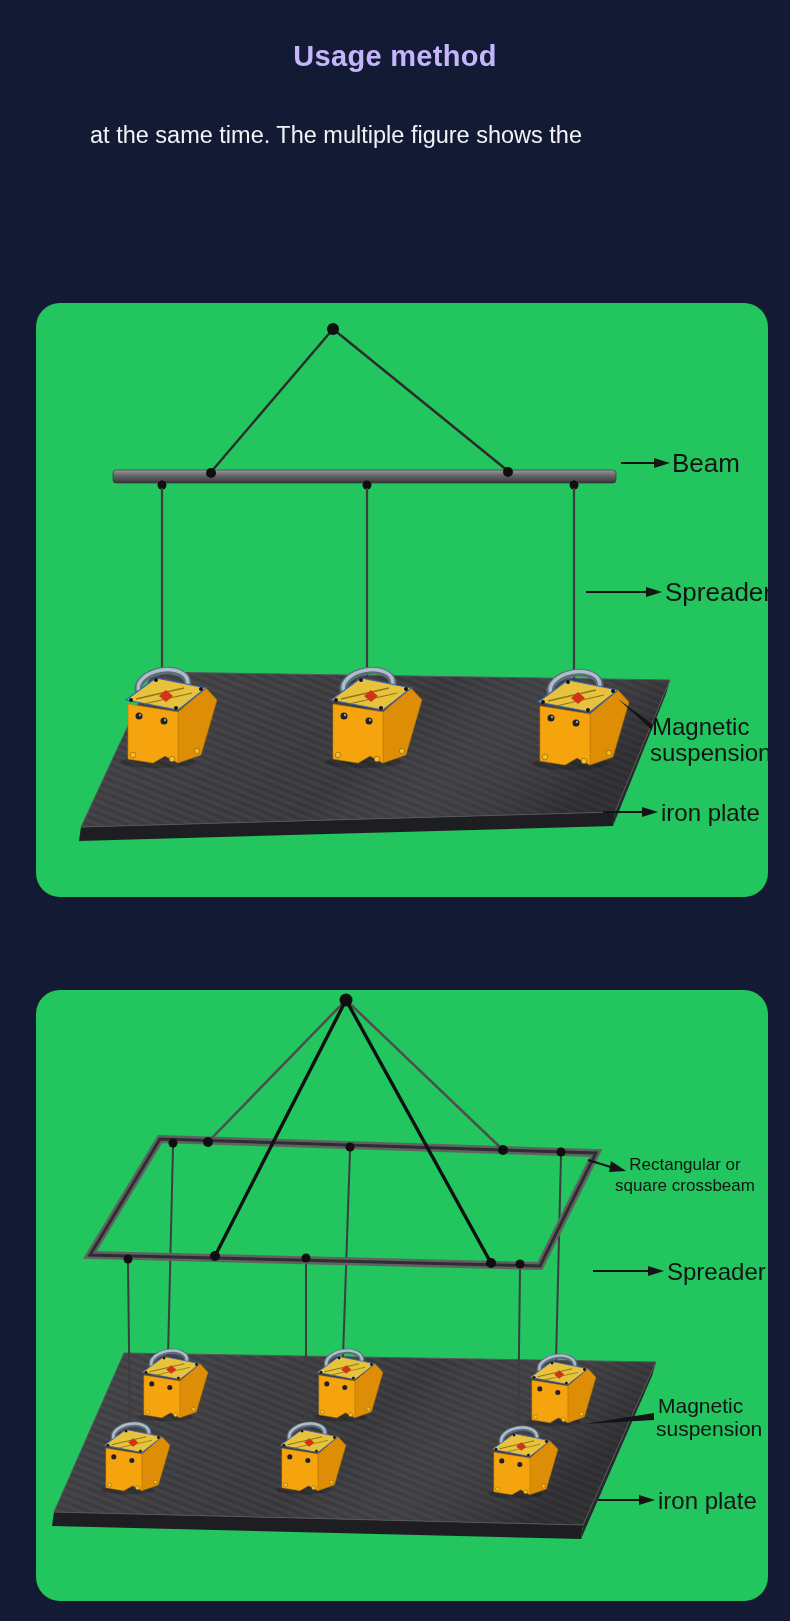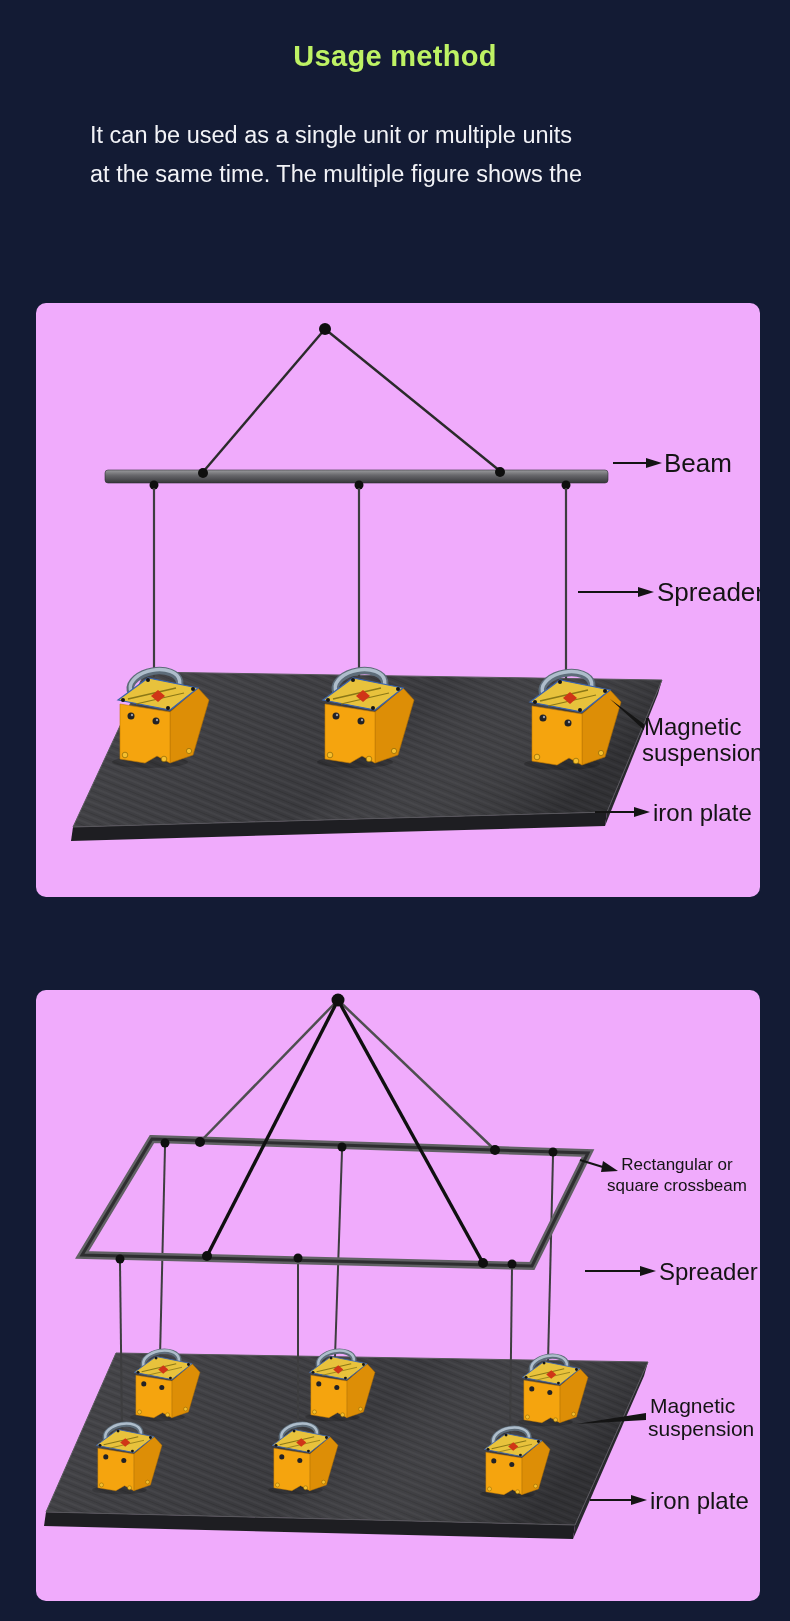--- a/index.html
+++ b/index.html
@@ -1,36 +1,35 @@
 <!DOCTYPE html>
 <html><head>
 <meta charset="utf-8">
 <style>
   html,body{margin:0;padding:0;background:#131b34;}
   .page{position:relative;width:790px;height:1621px;background:#131b34;overflow:hidden;
         font-family:"Liberation Sans",sans-serif;}
-  .title{position:absolute;left:0;top:40px;width:790px;text-align:center;color:#bef264;
+  .title{position:absolute;left:0;top:40px;width:790px;text-align:center;color:#c4b5fd;
          font-size:29px;font-weight:600;letter-spacing:.3px;}
   .intro{position:absolute;left:90px;top:116px;width:630px;color:#f2f3f7;font-size:23.5px;
          font-weight:500;line-height:39px;}
-  .panel{position:absolute;left:36px;width:724px;background:#f0abfc;border-radius:10px;}
+  .panel{position:absolute;left:36px;width:724px;background:#22c55e;border-radius:24px;padding-left:8px;}
   .panel1{top:303px;height:594px;}
   .panel2{top:990px;height:611px;}
   .panel svg{display:block;}
   text{font-family:"Liberation Sans",sans-serif;fill:#141414;}
 </style>
 </head>
 <body>
 
 <div class="page">
 
   <div class="title">Usage method</div>
 
   <div class="intro">
-    <div>It can be used as a single unit or multiple units</div>
     <div>at the same time. The multiple figure shows the</div>
   </div>
 
   <section class="panel panel1">
     <svg width="724" height="594" viewBox="0 0 724 594">
       <defs>
         <linearGradient id="beamGradA" x1="0" y1="0" x2="0" y2="1">
           <stop offset="0" stop-color="#9b9b9e"></stop>
             <stop offset="0.4" stop-color="#68686c"></stop>
           <stop offset="1" stop-color="#37373b"></stop>

